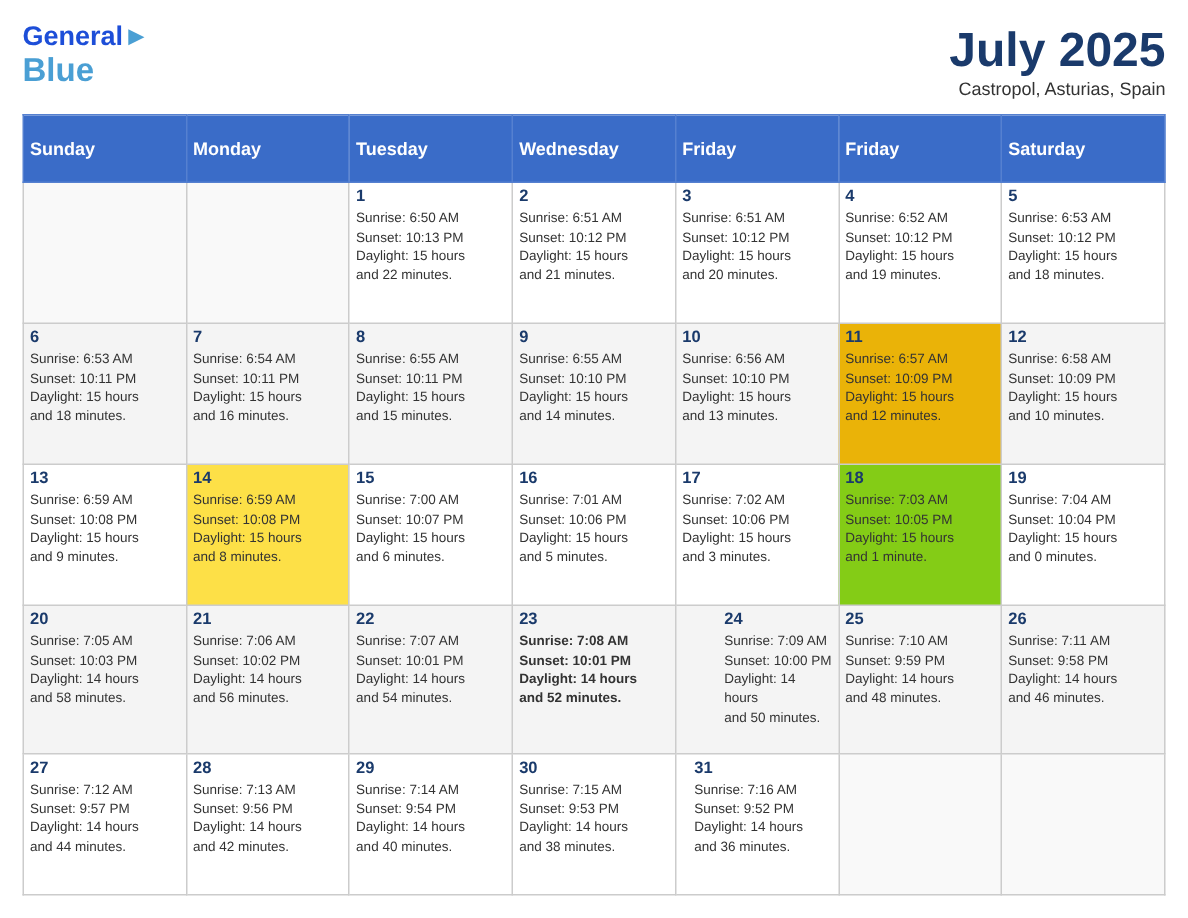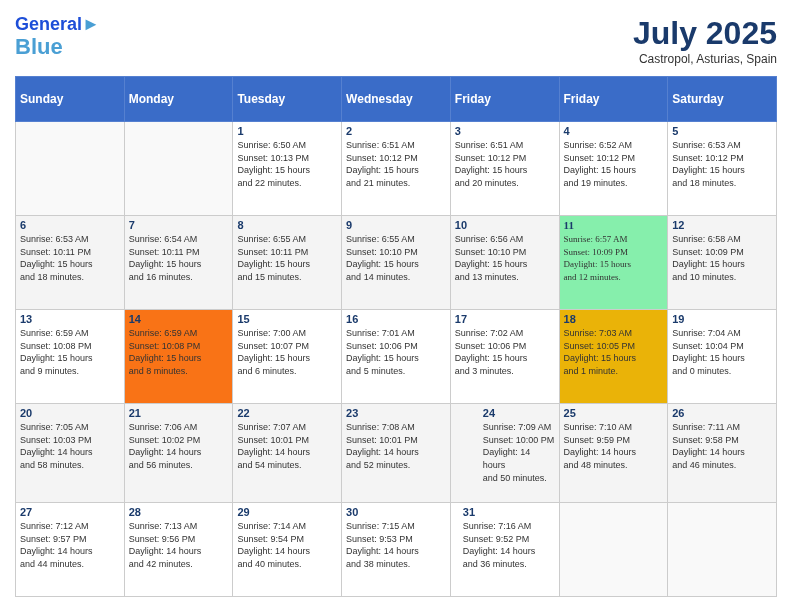--- a/index.html
+++ b/index.html
@@ -181,21 +181,21 @@
 Daylight: 15 hours
 and 14 minutes.</div>
           </td>
           <td style="background: rgb(244, 244, 244);">
             <span class="day-num">10</span>
             <div class="day-info" style="white-space: pre-line;">Sunrise: 6:56 AM
 Sunset: 10:10 PM
 Daylight: 15 hours
 and 13 minutes.</div>
           </td>
-          <td style="background: #86efac; font-family: Liberation Serif, serif;">
+          <td style="background: #eab308;">
             <span class="day-num">11</span>
             <div class="day-info" style="white-space: pre-line;">Sunrise: 6:57 AM
 Sunset: 10:09 PM
 Daylight: 15 hours
 and 12 minutes.</div>
           </td>
           <td style="background: rgb(244, 244, 244);">
             <span class="day-num">12</span>
             <div class="day-info" style="white-space: pre-line;">Sunrise: 6:58 AM
 Sunset: 10:09 PM
@@ -204,21 +204,21 @@
           </td>
         </tr>
         <tr>
           <td style="background: rgb(255, 255, 255);">
             <span class="day-num">13</span>
             <div class="day-info" style="white-space: pre-line;">Sunrise: 6:59 AM
 Sunset: 10:08 PM
 Daylight: 15 hours
 and 9 minutes.</div>
           </td>
-          <td style="background: #f97316;">
+          <td style="background: #fde047;">
             <span class="day-num">14</span>
             <div class="day-info" style="white-space: pre-line;">Sunrise: 6:59 AM
 Sunset: 10:08 PM
 Daylight: 15 hours
 and 8 minutes.</div>
           </td>
           <td style="background: rgb(255, 255, 255);">
             <span class="day-num">15</span>
             <div class="day-info" style="white-space: pre-line;">Sunrise: 7:00 AM
 Sunset: 10:07 PM
@@ -232,21 +232,21 @@
 Daylight: 15 hours
 and 5 minutes.</div>
           </td>
           <td style="background: rgb(255, 255, 255);">
             <span class="day-num">17</span>
             <div class="day-info" style="white-space: pre-line;">Sunrise: 7:02 AM
 Sunset: 10:06 PM
 Daylight: 15 hours
 and 3 minutes.</div>
           </td>
-          <td style="background: #eab308;">
+          <td style="background: #84cc16;">
             <span class="day-num">18</span>
             <div class="day-info" style="white-space: pre-line;">Sunrise: 7:03 AM
 Sunset: 10:05 PM
 Daylight: 15 hours
 and 1 minute.</div>
           </td>
           <td style="background: rgb(255, 255, 255);">
             <span class="day-num">19</span>
             <div class="day-info" style="white-space: pre-line;">Sunrise: 7:04 AM
 Sunset: 10:04 PM
@@ -271,21 +271,21 @@
           </td>
           <td style="background: rgb(244, 244, 244);">
             <span class="day-num">22</span>
             <div class="day-info" style="white-space: pre-line;">Sunrise: 7:07 AM
 Sunset: 10:01 PM
 Daylight: 14 hours
 and 54 minutes.</div>
           </td>
           <td style="background: rgb(244, 244, 244);">
             <span class="day-num">23</span>
-            <div class="day-info" style="white-space: pre-line;">Sunrise: 7:08 AM
+            <div class="day-info" style="white-space: pre-line; font-weight: bold;">Sunrise: 7:08 AM
 Sunset: 10:01 PM
 Daylight: 14 hours
 and 52 minutes.</div>
           </td>
           <td style="background: rgb(244, 244, 244); padding-left: 32px;">
             <span class="day-num">24</span>
             <div class="day-info" style="white-space: pre-line;">Sunrise: 7:09 AM
 Sunset: 10:00 PM
 Daylight: 14 hours
 and 50 minutes.</div>

